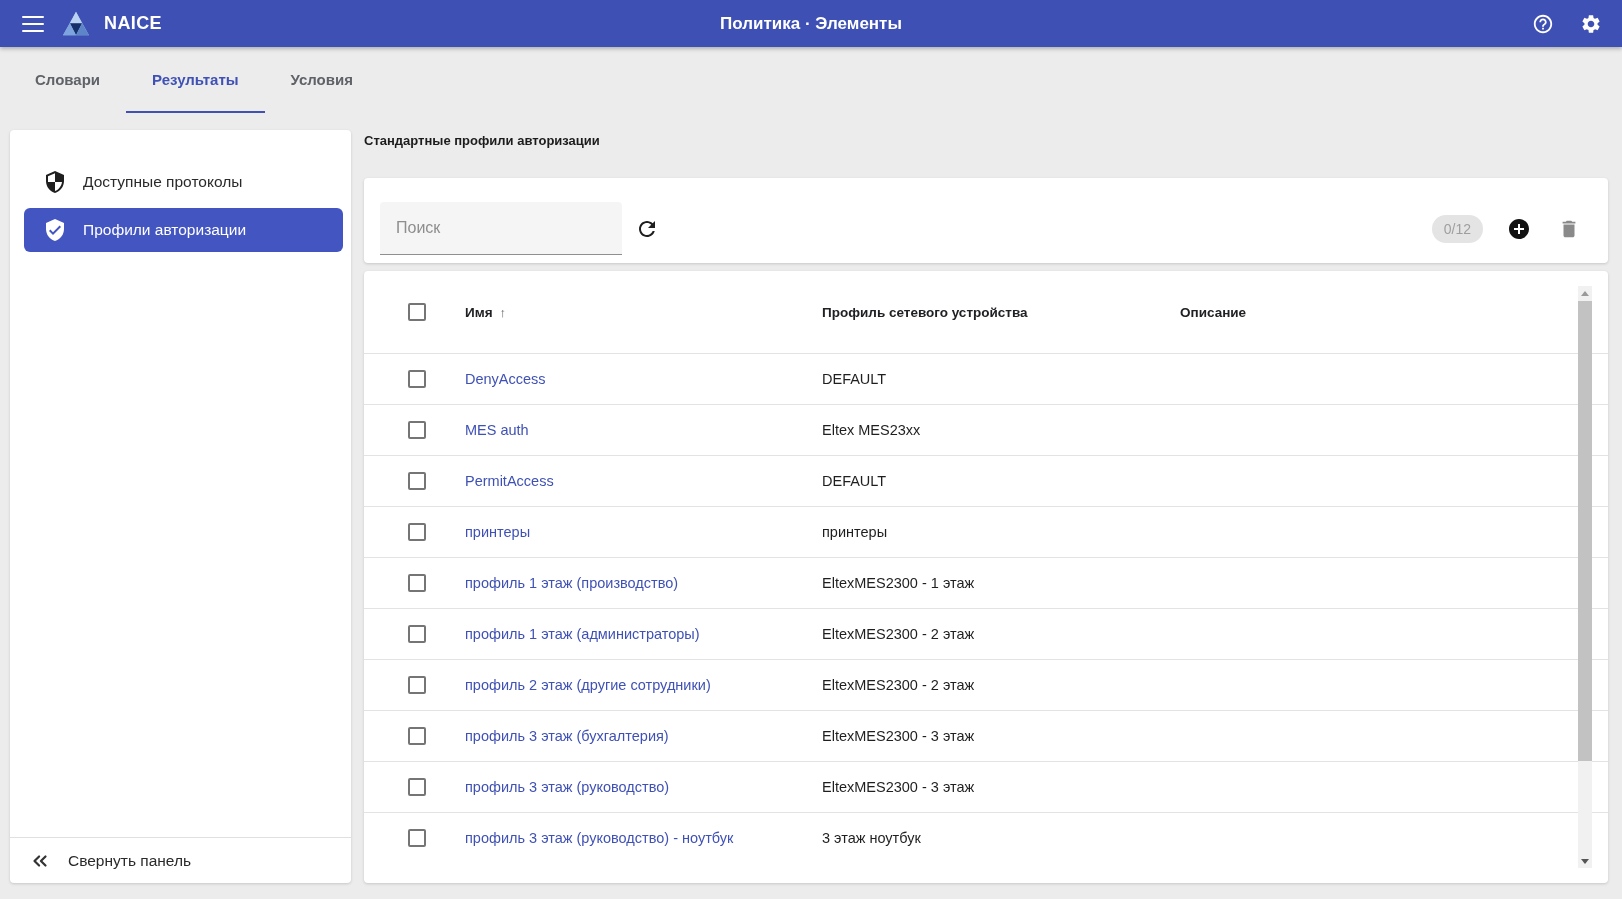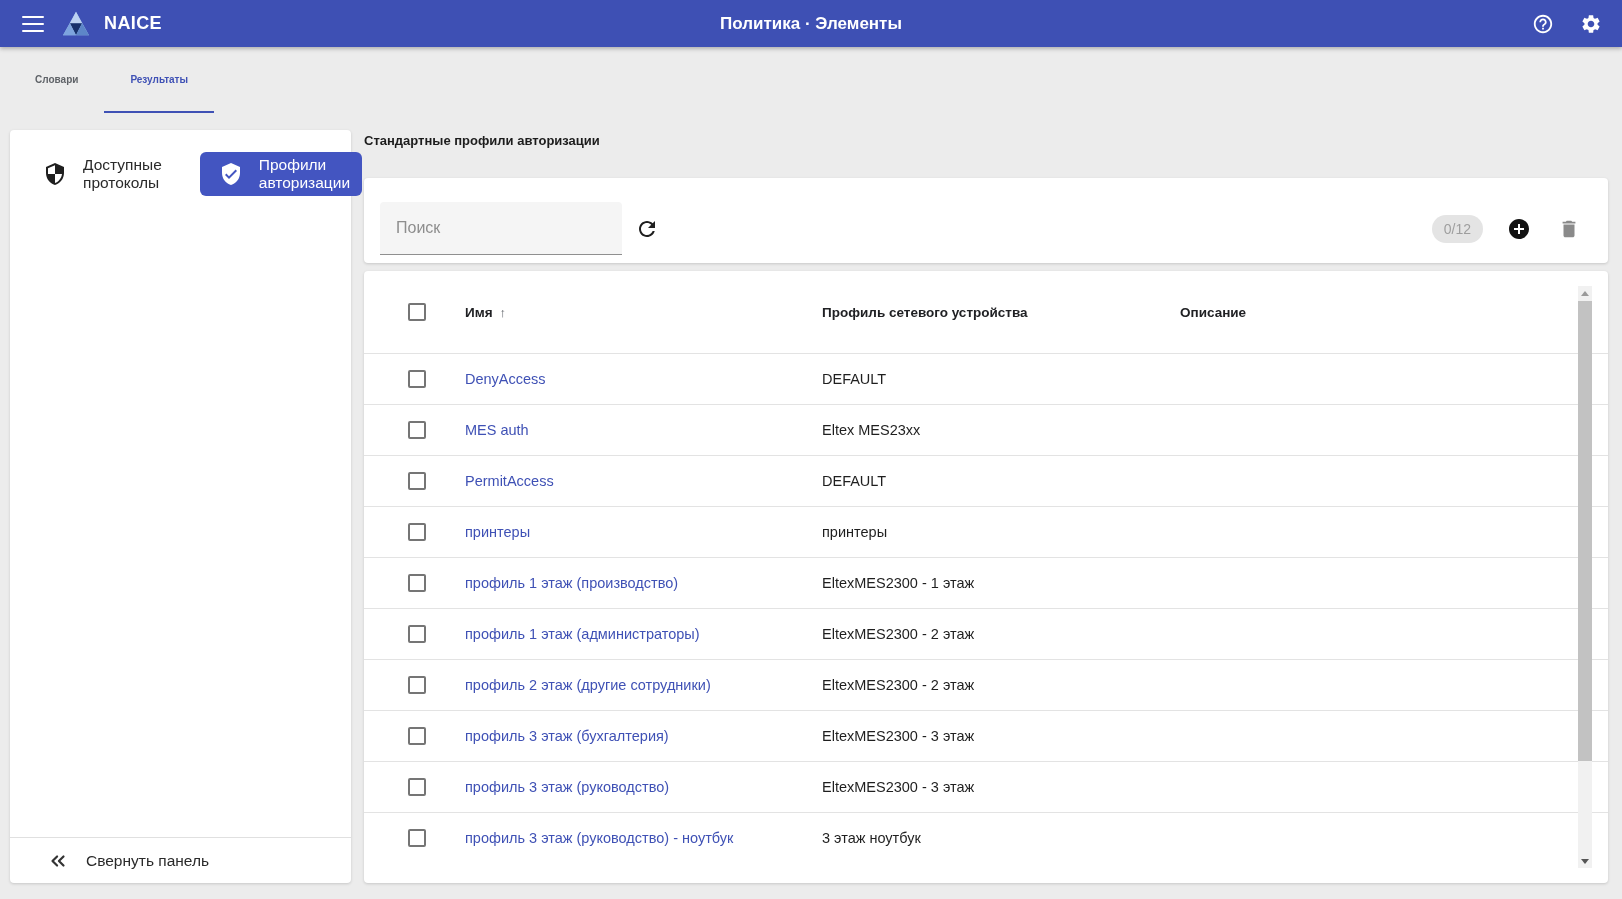--- a/index.html
+++ b/index.html
@@ -36,44 +36,44 @@
     font-size:17px;font-weight:600;white-space:nowrap;
   }
   .appbar-right{margin-left:auto;display:flex;align-items:center;gap:26px;}
   .iconbtn{background:none;border:none;cursor:pointer;display:flex;align-items:center;justify-content:center;padding:0;}
   .iconbtn svg{display:block;}
 
   
   .tabsbar{height:66px;flex:0 0 66px;display:flex;align-items:stretch;padding-left:9px;}
   .tab{
     display:flex;align-items:center;padding:0 26px;cursor:pointer;
-    font-size:10px;font-weight:600;color:var(--text-gray);
+    font-size:15px;font-weight:600;color:var(--text-gray);
     border:none;background:none;border-bottom:2px solid transparent;
   }
   .tab.active{color:var(--primary);border-bottom-color:var(--primary);}
 
   
   .content{flex:1;display:flex;gap:13px;padding:17px 14px 16px 10px;min-height:0;}
 
   .card{background:#fff;border-radius:4px;box-shadow:0 1px 3px rgba(0,0,0,.16);}
 
   
   .sidebar{width:341px;flex:0 0 341px;display:flex;flex-direction:column;}
-  .sidebar-nav{padding-top:22px;display:flex;flex-direction:row;gap:4px;}
+  .sidebar-nav{padding-top:30px;display:flex;flex-direction:column;gap:4px;}
   .nav-item{
     height:44px;margin:0 8px 0 14px;border-radius:6px;
     display:flex;align-items:center;gap:16px;padding:0 12px 0 19px;
     font-size:15.5px;color:#2a2a2a;background:none;border:none;cursor:pointer;text-align:left;
   }
   .nav-item.selected{background:var(--selected-bg);color:#fff;}
   .nav-item svg{flex:0 0 24px;}
   .sidebar-spacer{flex:1;}
   .sidebar-footer{
     border-top:1px solid #e0e0e0;height:46px;
-    display:flex;align-items:center;gap:17px;padding:0 37px;
+    display:flex;align-items:center;gap:17px;padding:0 19px;
     font-size:15.5px;color:#2a2a2a;background:none;border-left:none;border-right:none;border-bottom:none;cursor:pointer;width:100%;
   }
 
   
   .main{flex:1;display:flex;flex-direction:column;min-width:0;}
   .page-heading{font-size:13px;font-weight:700;color:#1c1c1c;line-height:22px;}
 
   .toolbar{
     margin-top:26px;height:85px;flex:0 0 85px;
     display:flex;align-items:center;padding:16px 28px 0 16px;
@@ -154,20 +154,21 @@
         <svg width="22" height="22" viewBox="0 0 24 24" fill="#fff">
             <path d="M19.14,12.94c0.04-0.3,0.06-0.61,0.06-0.94c0-0.32-0.02-0.64-0.07-0.94l2.03-1.58c0.18-0.14,0.23-0.41,0.12-0.61 l-1.92-3.32c-0.12-0.22-0.37-0.29-0.59-0.22l-2.39,0.96c-0.5-0.38-1.03-0.7-1.62-0.94L14.4,2.81c-0.04-0.24-0.24-0.41-0.48-0.41 h-3.84c-0.24,0-0.43,0.17-0.47,0.41L9.25,5.35C8.66,5.59,8.12,5.92,7.63,6.29L5.24,5.33c-0.22-0.08-0.47,0-0.59,0.22L2.74,8.87 C2.62,9.08,2.66,9.34,2.86,9.48l2.03,1.58C4.84,11.36,4.8,11.69,4.8,12s0.02,0.64,0.07,0.94l-2.03,1.58 c-0.18,0.14-0.23,0.41-0.12,0.61l1.92,3.32c0.12,0.22,0.37,0.29,0.59,0.22l2.39-0.96c0.5,0.38,1.03,0.7,1.62,0.94l0.36,2.54 c0.05,0.24,0.24,0.41,0.48,0.41h3.84c0.24,0,0.44-0.17,0.47-0.41l0.36-2.54c0.59-0.24,1.13-0.56,1.62-0.94l2.39,0.96 c0.22,0.08,0.47,0,0.59-0.22l1.92-3.32c0.12-0.22,0.07-0.47-0.12-0.61L19.14,12.94z M12,15.6c-1.98,0-3.6-1.62-3.6-3.6 s1.62-3.6,3.6-3.6s3.6,1.62,3.6,3.6S13.98,15.6,12,15.6z"></path>
           </svg>
       </button>
     </div>
   </header>
 
   <nav class="tabsbar">
     <button class="tab">Словари</button>
     <button class="tab active">Результаты</button>
+    <button class="tab">Условия</button>
   </nav>
 
   <div class="content">
 
     <aside class="sidebar card">
       <div class="sidebar-nav">
         <button class="nav-item">
           <svg width="24" height="24" viewBox="0 0 24 24" fill="#1f1f1f">
               <path d="M12 1L3 5v6c0 5.55 3.84 10.74 9 12 5.16-1.26 9-6.45 9-12V5l-9-4zm0 10.99h7c-.53 4.12-3.28 7.79-7 8.94V12H5V6.3l7-3.11v8.8z"></path>
             </svg>

